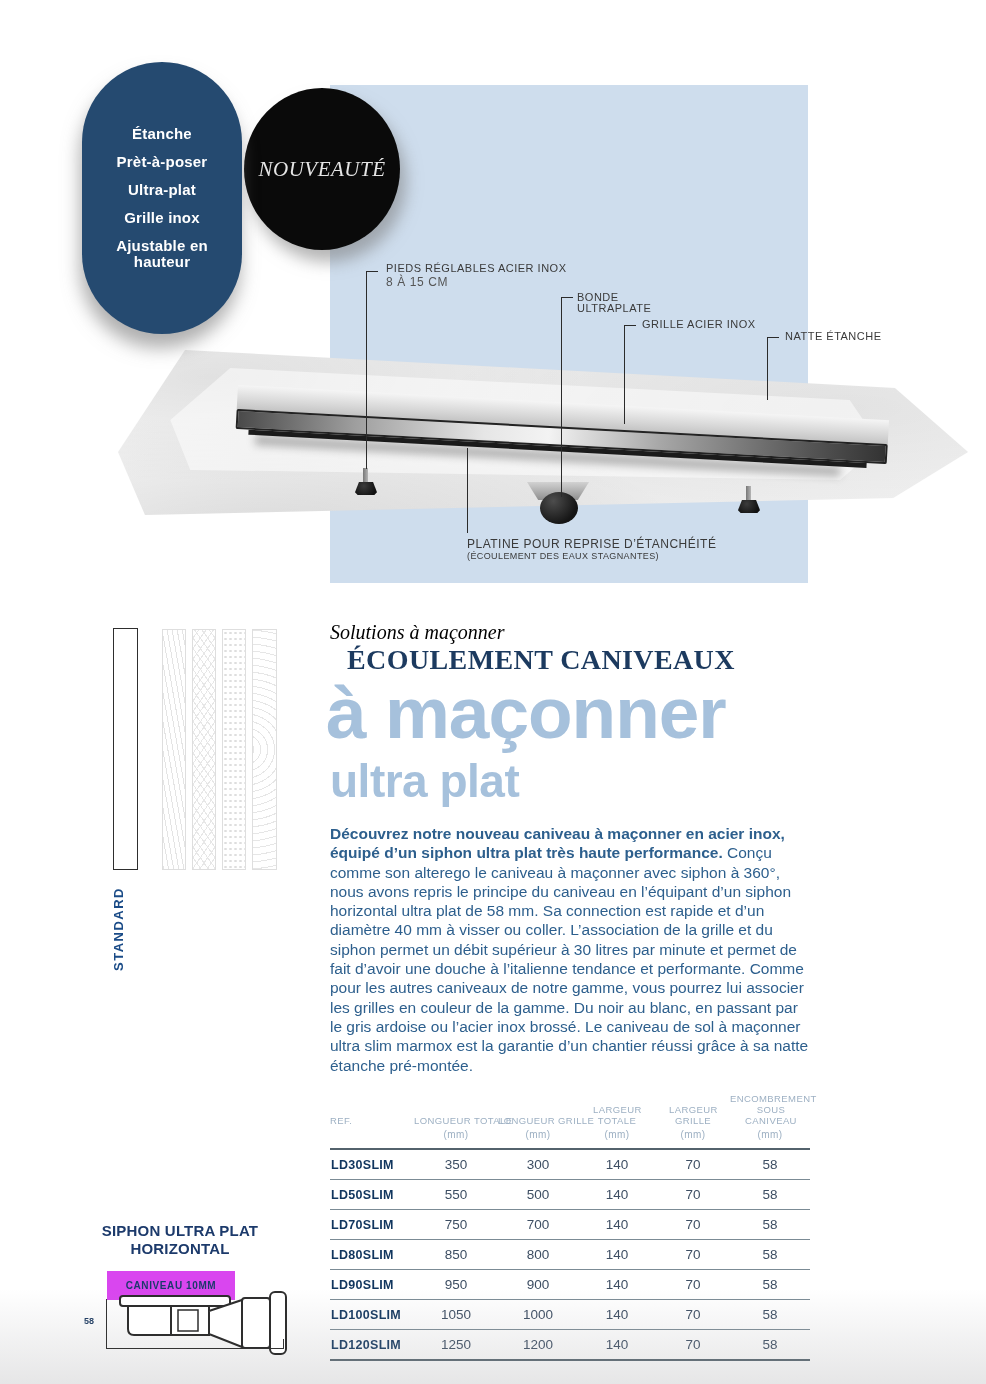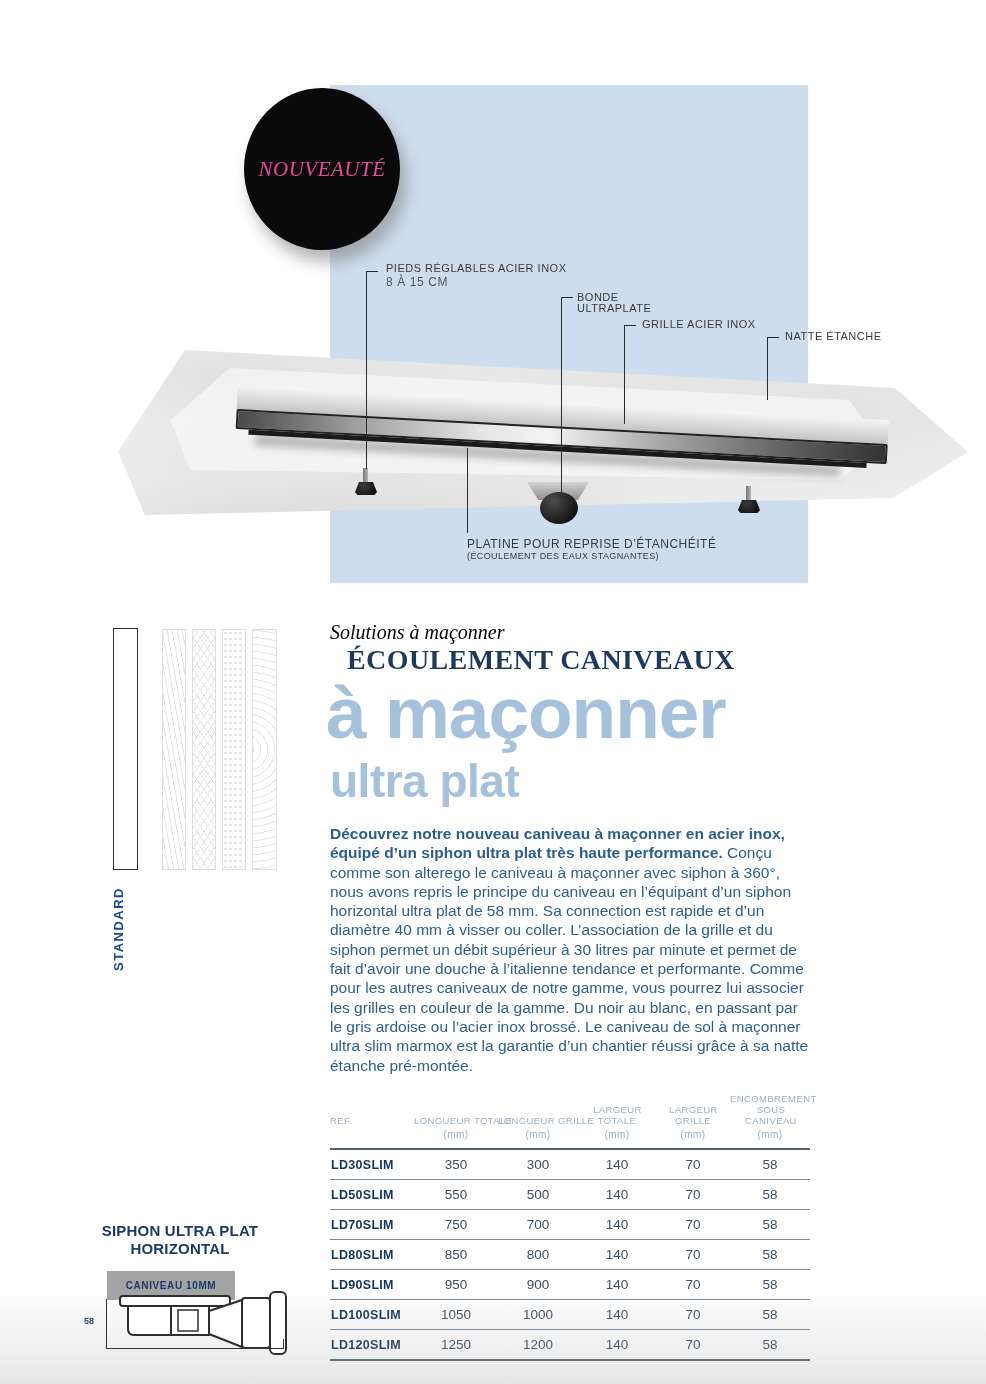--- a/index.html
+++ b/index.html
@@ -9,21 +9,21 @@
   
   .feature-pill{position:absolute;left:82px;top:62px;width:160px;height:272px;
     background:#254a70;border-radius:85px;z-index:5;
     box-shadow:-2px 14px 18px rgba(110,110,110,.55);
     display:flex;flex-direction:column;justify-content:center;align-items:center;gap:12px;}
   .feature-pill span{color:#fff;font-weight:bold;font-size:15px;line-height:16px;
     text-align:center;max-width:120px;letter-spacing:.2px;}
   .nouveaute{position:absolute;left:244px;top:88px;width:156px;height:162px;border-radius:50%;
     background:#0a0a0a;z-index:4;box-shadow:6px 12px 16px rgba(120,120,120,.55);
     display:flex;align-items:center;justify-content:center;}
-  .nouveaute span{color:#ec4899;font-family:"Liberation Serif",serif;font-style:italic;
+  .nouveaute span{color:#e5e5e5;font-family:"Liberation Serif",serif;font-style:italic;
     font-size:21px;letter-spacing:.5px;}
 
   
   .panel{position:absolute;left:330px;top:85px;width:478px;height:498px;background:#cedded;}
   .photo{position:absolute;left:105px;top:330px;width:870px;height:260px;z-index:2;}
   .mat{position:absolute;left:0;top:0;width:100%;height:100%;
     clip-path:polygon(9.2% 7.7%,90.8% 22.3%,99.2% 46.9%,90.6% 64.6%,4.6% 71.2%,1.5% 46.9%);
     background:
       radial-gradient(ellipse at 18% 80%,rgba(0,0,0,.10),transparent 42%),
       radial-gradient(ellipse at 12% 18%,rgba(0,0,0,.08),transparent 35%),
@@ -98,21 +98,21 @@
   .spec-table th.wrap3 .lbl{max-width:82px;}
   .spec-table tr.units th{font-size:10px;padding:0 0 8px 0;}
   .spec-table tbody tr{border-top:1.5px solid #7b8b95;margin-top:28px;}
   .spec-table tbody tr:first-child{border-top:2px solid #53626c;}
   .spec-table td{height:27px;font-size:13.5px;color:#3d4e63;text-align:center;}
   .spec-table td.ref{text-align:left;font-size:12.5px;font-weight:bold;color:#10355e;letter-spacing:.3px;}
 
   
   .siphon-title{position:absolute;left:95px;top:1222px;width:170px;text-align:center;
     font-size:15px;font-weight:bold;color:#1c3a6b;line-height:18px;letter-spacing:.2px;}
-  .channel-badge{position:absolute;left:107px;top:1271px;width:128px;height:29px;background:#a3a3a3;
+  .channel-badge{position:absolute;left:107px;top:1271px;width:128px;height:29px;background:#d946ef;
     display:flex;align-items:center;justify-content:center;}
   .channel-badge span{font-size:10px;font-weight:bold;color:#1c3a6b;letter-spacing:.6px;}
   .dim{position:absolute;border-color:#333;z-index:3;}
   .dim-label{position:absolute;left:84px;top:1316px;font-size:9px;font-weight:bold;color:#16355d;}
   .siphon-svg{position:absolute;left:95px;top:1291px;z-index:2;}
 
   .bottom-fade{position:absolute;left:0;bottom:0;width:100%;height:95px;
     background:linear-gradient(180deg,rgba(175,175,175,0) 0%,rgba(165,165,168,.28) 100%);}
 </style>
 </head>
@@ -132,20 +132,27 @@
       <div class="cshadow"></div>
     </div>
     <div class="stem" style="left:258px;top:138px;"></div>
     <div class="foot" style="left:250px;top:152px;"></div>
     <div class="stem" style="left:641px;top:156px;"></div>
     <div class="foot" style="left:633px;top:170px;"></div>
     <div class="platine"></div>
     <div class="knob"></div>
   </div>
 
+  <div class="feature-pill">
+    <span>Étanche</span>
+    <span>Prèt-à-poser</span>
+    <span>Ultra-plat</span>
+    <span>Grille inox</span>
+    <span>Ajustable en hauteur</span>
+  </div>
   <div class="nouveaute">
     <span>NOUVEAUTÉ</span>
   </div>
 
   <div class="c-tick" style="left:366px;top:271px;width:12px;"></div>
   <div class="c-line" style="left:366px;top:271px;height:198px;"></div>
   <div class="c-label" style="left:386px;top:262px;">PIEDS RÉGLABLES ACIER INOX</div>
   <div class="c-label small" style="left:386px;top:275px;">8 À 15 CM</div>
 
   <div class="c-tick" style="left:561px;top:297px;width:12px;"></div>

